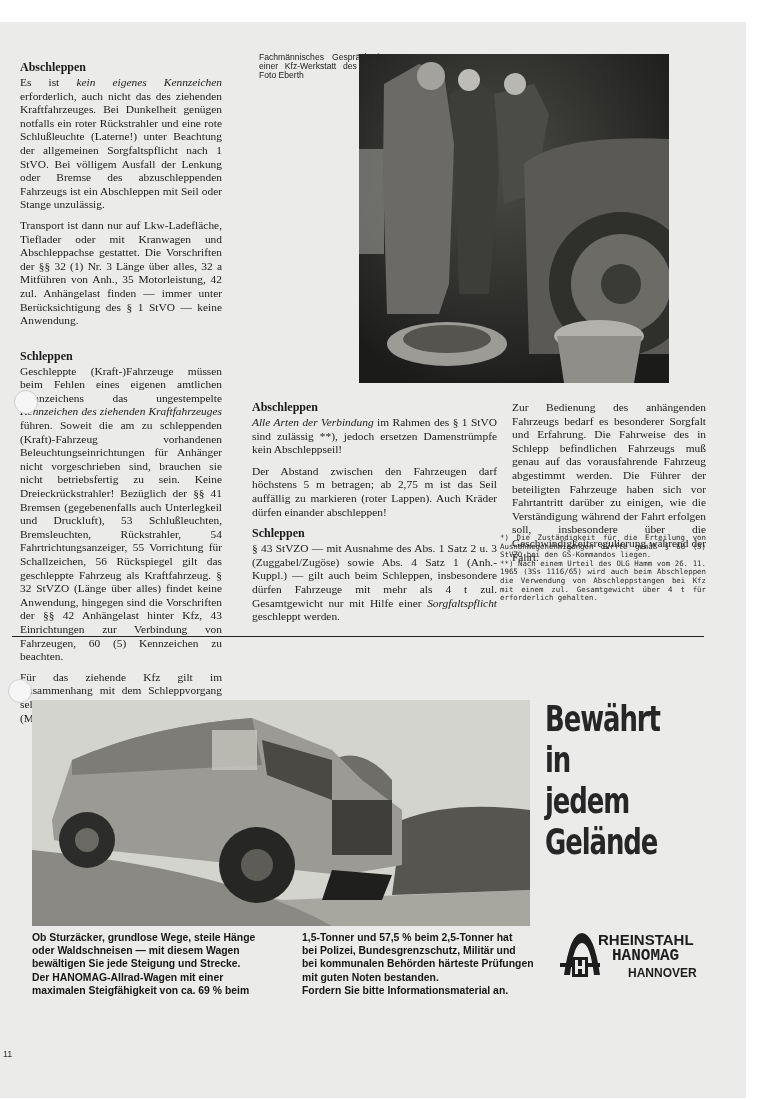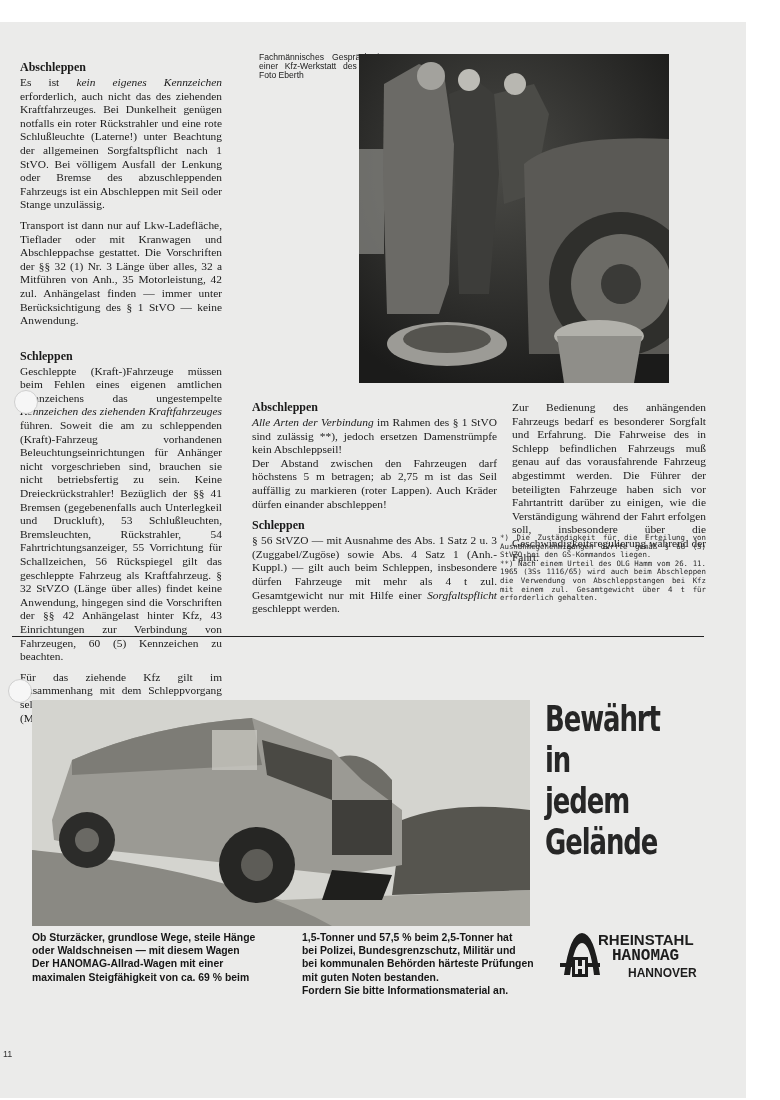--- a/index.html
+++ b/index.html
@@ -67,24 +67,24 @@
       <circle cx="262" cy="230" r="20" fill="#3a3a37"></circle>
       <ellipse cx="88" cy="290" rx="60" ry="22" fill="#9c9b96"></ellipse>
       <ellipse cx="88" cy="285" rx="44" ry="14" fill="#55544f"></ellipse>
       <ellipse cx="240" cy="282" rx="45" ry="16" fill="#b2b1ab"></ellipse>
       <path d="M198 282 L205 329 L275 329 L283 282 Z" fill="#8f8e89"></path>
     </svg>
   </div>
 
   <div class="col serif" style="left:252px; top:378px; width:245px;">
     <h3>Abschleppen</h3>
-    <p style="margin-bottom:0"><i>Alle Arten der Verbindung</i><span> im Rahmen des § 1 StVO sind zulässig **), jedoch ersetzen Damenstrümpfe kein Abschleppseil!</span></p>
+    <p style="margin-bottom:8px"><i>Alle Arten der Verbindung</i><span> im Rahmen des § 1 StVO sind zulässig **), jedoch ersetzen Damenstrümpfe kein Abschleppseil!</span></p>
     <p><span>Der Abstand zwischen den Fahrzeugen darf höchstens 5 m betragen; ab 2,75 m ist das Seil auffällig zu markieren (roter Lappen). Auch Kräder dürfen einander abschleppen!</span></p>
     <h3>Schleppen</h3>
-    <p><span>§ 56 StVZO — mit Ausnahme des Abs. 1 Satz 2 u. 3 (Zuggabel/Zugöse) sowie Abs. 4 Satz 1 (Anh.-Kuppl.) — gilt auch beim Schleppen, insbesondere dürfen Fahrzeuge mit mehr als 4 t zul. Gesamtgewicht nur mit Hilfe einer </span><i>Sorgfaltspflicht</i><span> geschleppt werden.</span></p>
+    <p><span>§ 43 StVZO — mit Ausnahme des Abs. 1 Satz 2 u. 3 (Zuggabel/Zugöse) sowie Abs. 4 Satz 1 (Anh.-Kuppl.) — gilt auch beim Schleppen, insbesondere dürfen Fahrzeuge mit mehr als 4 t zul. Gesamtgewicht nur mit Hilfe einer </span><i>Sorgfaltspflicht</i><span> geschleppt werden.</span></p>
   </div>
 
   <div class="col serif" style="left:512px; top:379px; width:194px;">
     <p>Zur Bedienung des anhängenden Fahrzeugs bedarf es besonderer Sorgfalt und Erfahrung. Die Fahrweise des in Schlepp befindlichen Fahrzeugs muß genau auf das vorausfahrende Fahrzeug abgestimmt werden. Die Führer der beteiligten Fahrzeuge haben sich vor Fahrtantritt darüber zu einigen, wie die Verständigung während der Fahrt erfolgen soll, insbesondere über die Geschwindigkeitsregulierung während der Fahrt.</p>
   </div>
   <div class="footnotes">
     <p>*) Die Zuständigkeit für die Erteilung von Ausnahmegenehmigungen dürfte gemäß § 68 (3) StVZO bei den GS-Kommandos liegen.</p>
     <p>**) Nach einem Urteil des OLG Hamm vom 26. 11. 1965 (3Ss 1116/65) wird auch beim Abschleppen die Verwendung von Abschleppstangen bei Kfz mit einem zul. Gesamtgewicht über 4 t für erforderlich gehalten.</p>
   </div>
 
@@ -116,20 +116,21 @@
   <div class="headline">
     <div>Bewährt</div>
     <div>in</div>
     <div>jedem</div>
     <div>Gelände</div>
   </div>
 
   <div class="adcopy" style="left:32px; top:909px; width:270px;">
     <div>Ob Sturzäcker, grundlose Wege, steile Hänge</div>
     <div>oder Waldschneisen — mit diesem Wagen</div>
+    <div>bewältigen Sie jede Steigung und Strecke.</div>
     <div>Der HANOMAG-Allrad-Wagen mit einer</div>
     <div>maximalen Steigfähigkeit von ca. 69 % beim</div>
   </div>
 
   <div class="adcopy" style="left:302px; top:909px; width:250px;">
     <div>1,5-Tonner und 57,5 % beim 2,5-Tonner hat</div>
     <div>bei Polizei, Bundesgrenzschutz, Militär und</div>
     <div>bei kommunalen Behörden härteste Prüfungen</div>
     <div>mit guten Noten bestanden.</div>
     <div>Fordern Sie bitte Informationsmaterial an.</div>

